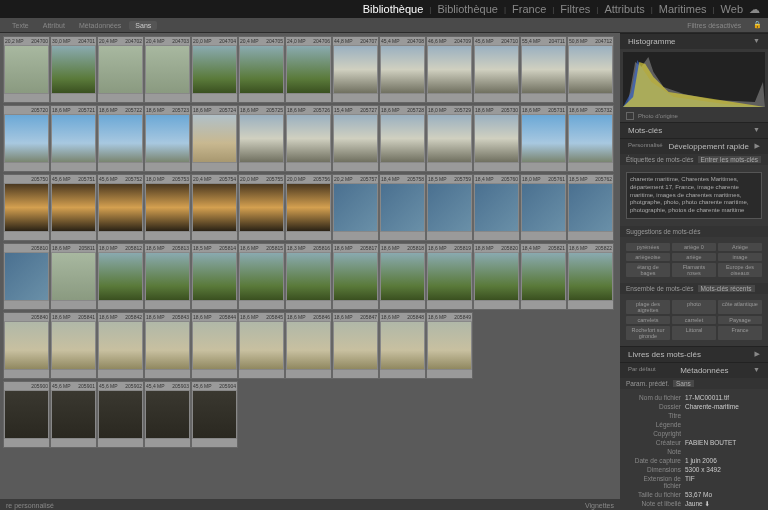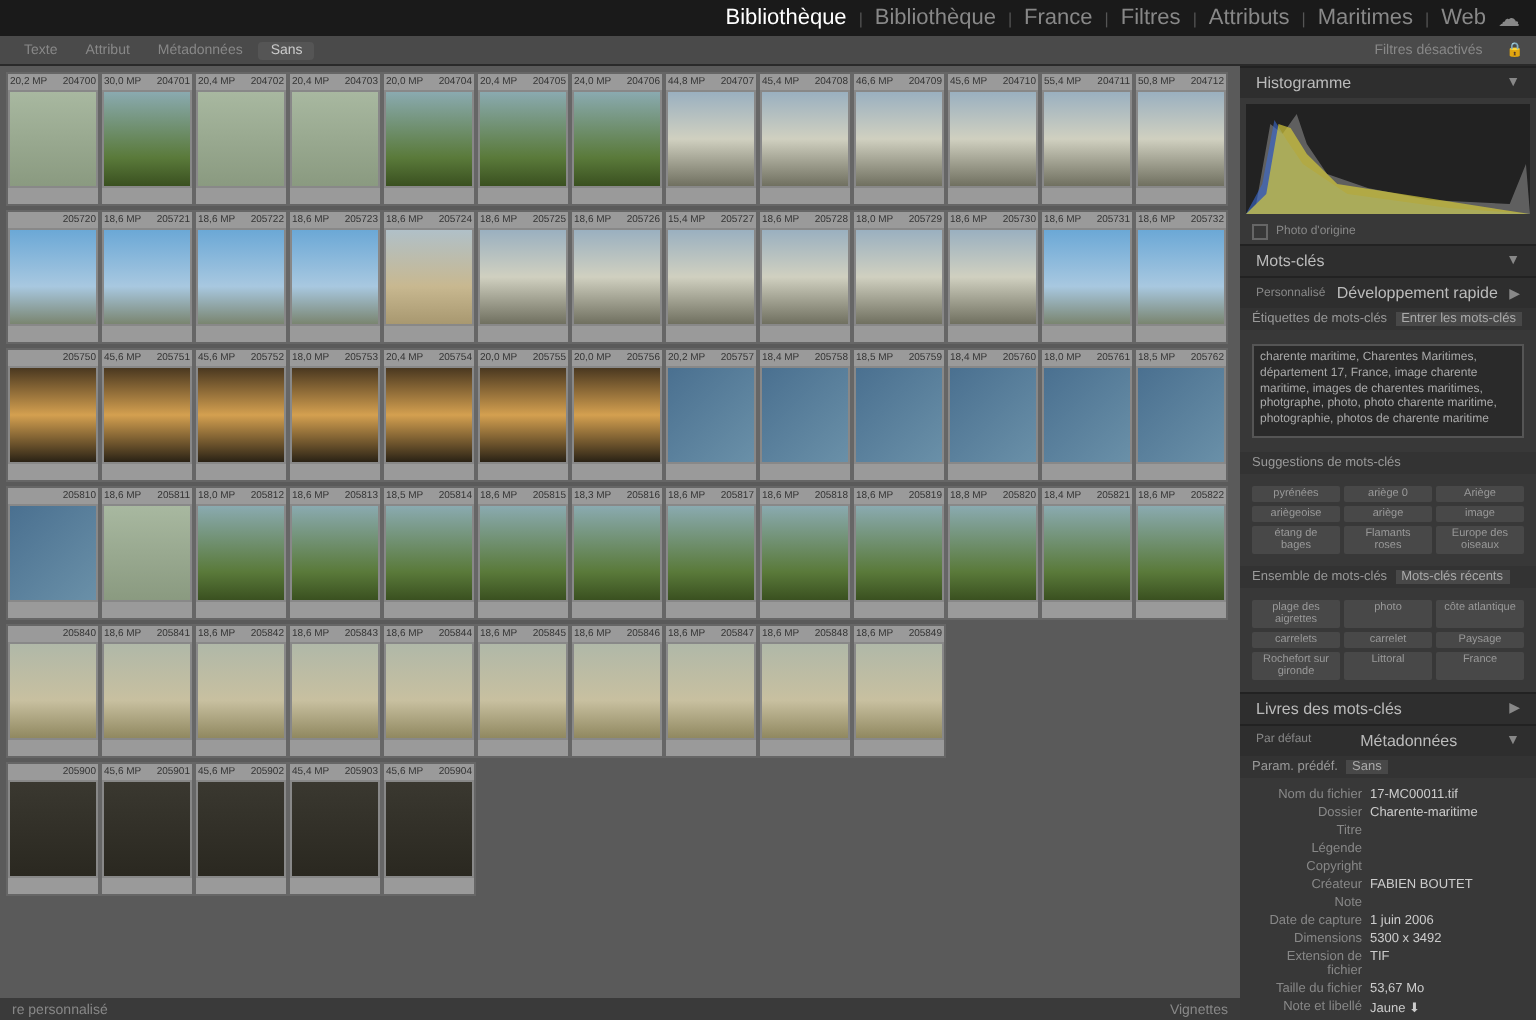--- a/index.html
+++ b/index.html
@@ -24,21 +24,21 @@
 .thumb.beach{background:linear-gradient(180deg,#b0c0c8 0%,#c8b890 60%,#a89870 100%)}
 .thumb.rock{background:linear-gradient(180deg,#9ab0c0 0%,#d0d0c0 50%,#707060 100%)}
 .thumb.bird{background:linear-gradient(180deg,#a8b8a0 0%,#8a9a80 100%)}
 .thumb.water{background:linear-gradient(135deg,#4a7090 0%,#6a90a8 100%)}
 .thumb.grass{background:linear-gradient(180deg,#b0b8a8 0%,#c8c0a0 60%,#908860 100%)}
 .thumb.dark{background:linear-gradient(180deg,#3a3830 0%,#2a2820 100%)}
 .bottombar{position:absolute;bottom:0;left:0;right:0;height:12px;background:#3a3a3a;display:flex;align-items:center;padding:0 6px;font-size:7px;color:#888;justify-content:space-between}
 .sidebar{width:148px;background:#383838;overflow-y:auto;font-size:7px}
 .sidebar::-webkit-scrollbar{width:6px}
 .sidebar::-webkit-scrollbar-thumb{background:#555}
-.panel-head{background:#2e2e2e;padding:3px 8px;display:flex;justify-content:space-between;align-items:center;border-top:1px solid #222;cursor:pointer}
+.panel-head{background:#2e2e2e;padding:3px 8px;display:flex;justify-content:space-between;border-top:1px solid #222;cursor:pointer}
 .panel-head .title{color:#bbb;font-size:8px}
 .panel-head .arrow{color:#888}
 .histo{height:55px;background:#222;margin:3px;position:relative;overflow:hidden}
 .histo svg{width:100%;height:100%}
 .panel-body{padding:4px 6px;color:#999}
 .kw-box{background:#2a2a2a;border:1px solid #555;padding:3px;margin:3px 0;font-size:6px;line-height:1.3;color:#aaa;min-height:30px}
 .tagrow{display:flex;gap:2px;margin:2px 0}
 .tag{background:#484848;padding:1px 4px;border-radius:1px;font-size:5.5px;color:#999;flex:1;text-align:center;cursor:pointer}
 .meta-row{display:flex;justify-content:space-between;padding:1px 0;font-size:6.5px}
 .meta-row .lbl{color:#888;text-align:right;width:55px}

